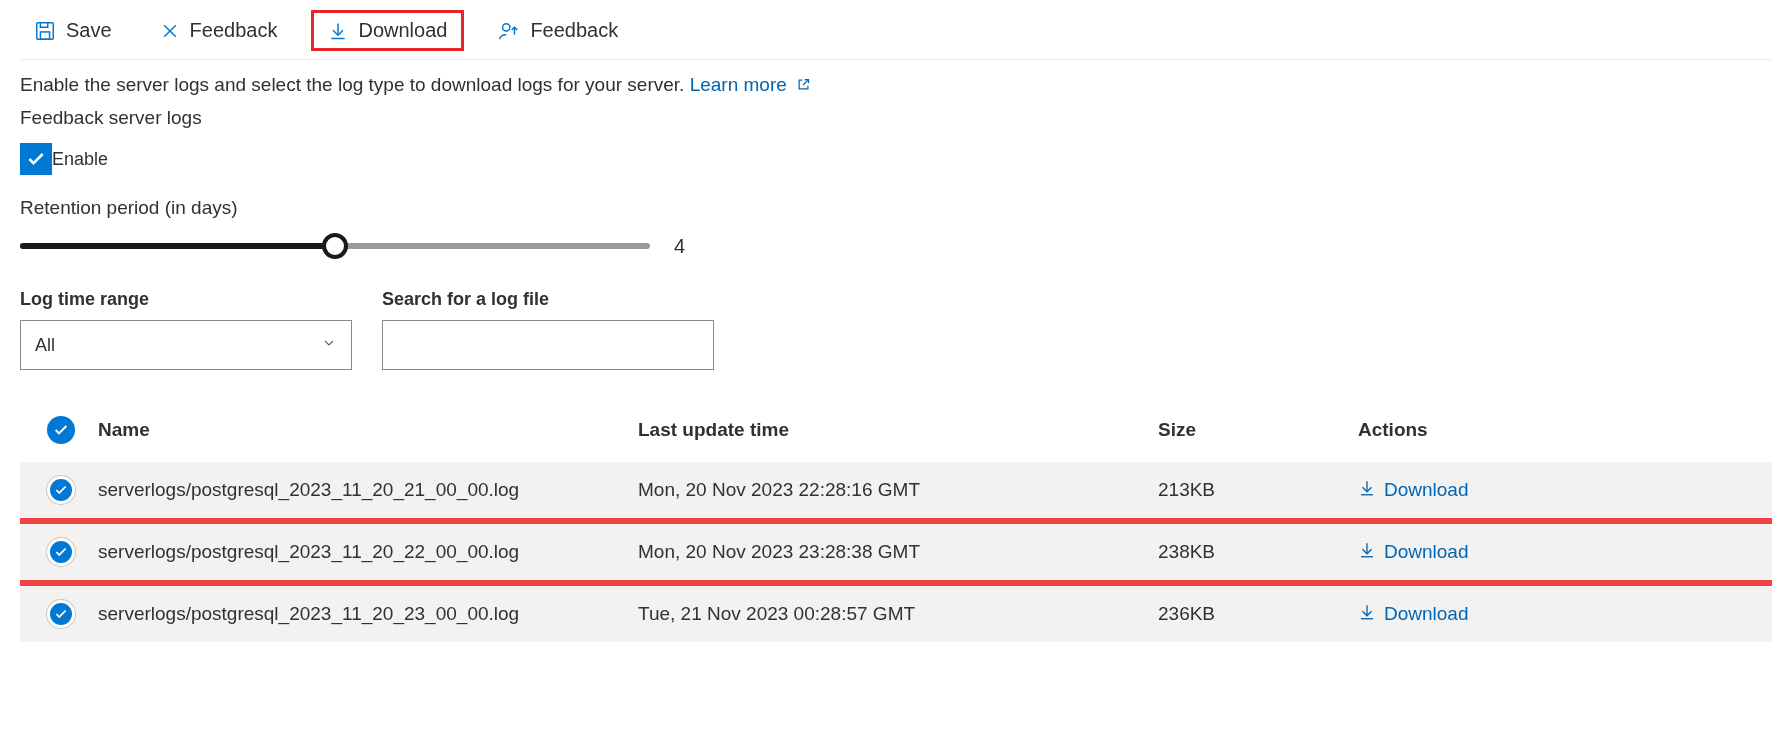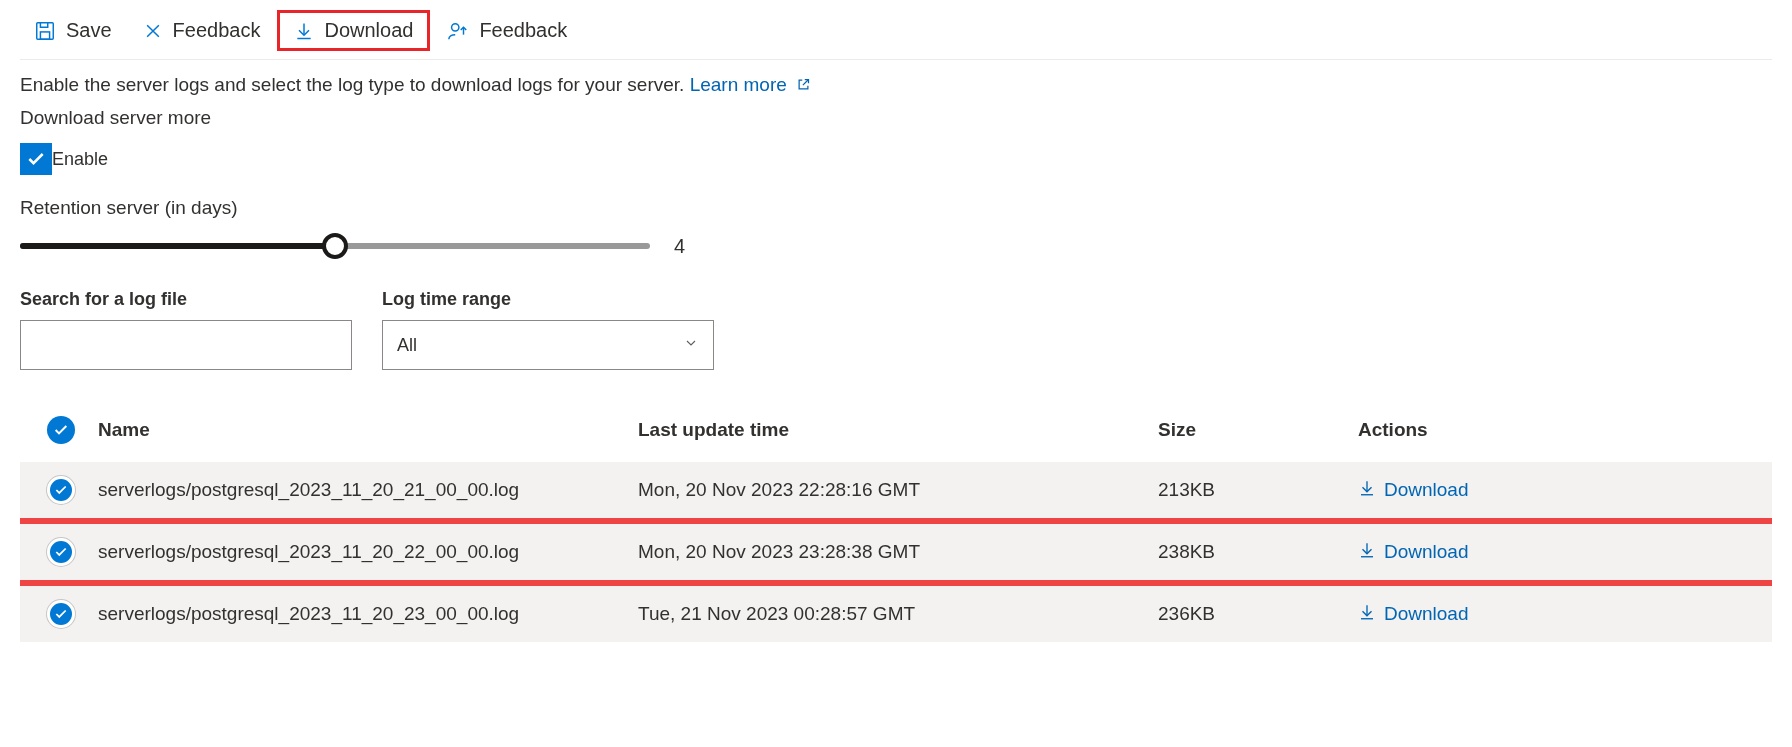--- a/index.html
+++ b/index.html
@@ -7,21 +7,21 @@
     margin: 0;
     padding: 10px 20px;
     font-family: "Segoe UI", -apple-system, sans-serif;
     color: #323130;
     font-size: 18px;
     background: #fff;
     width: 1792px;
   }
   .toolbar {
     display: flex;
-    gap: 3px;
+    gap: 20px;
     border-bottom: 1px solid #edebe9;
     padding-bottom: 8px;
     margin-bottom: 14px;
   }
   .tool-btn {
     display: flex;
     align-items: center;
     gap: 10px;
     padding: 6px 14px;
     cursor: pointer;
@@ -139,55 +139,55 @@
     <span class="ext-icon">
       <svg width="15" height="15" viewBox="0 0 24 24" fill="none" stroke="currentColor" stroke-width="2">
           <path d="M14 4h6v6"></path>
           <path d="M20 4l-9 9"></path>
           <path d="M19 14v5H5V5h5"></path>
         </svg>
     </span>
   </span>
 </div>
 
-<div class="section-label">Download server more</div>
+<div class="section-label">Feedback server logs</div>
 <div class="check-row">
   <div class="checkbox">
     <svg width="20" height="20" viewBox="0 0 24 24" fill="none" stroke-width="3">
         <path d="M4 12l5 5L20 6"></path>
       </svg>
   </div>
   <span>Enable</span>
 </div>
 
-<div class="section-label">Retention server (in days)</div>
+<div class="section-label">Retention period (in days)</div>
 <div class="slider-wrap">
   <div class="slider">
     <div class="slider-track-bg"></div>
     <div class="slider-track-fill" id="slider-fill" style="width: 50%;"></div>
     <div class="slider-thumb" id="slider-thumb" style="left: 50%;"></div>
   </div>
   <span class="slider-value">4</span>
 </div>
 
 <div class="filters">
-  <div class="filter-col">
-    <span class="filter-label">Search for a log file</span>
-    <input class="text-input" type="text" value="" style="">
-  </div>
   <div class="filter-col">
     <span class="filter-label">Log time range</span>
     <div class="select">
       <span>All</span>
       <span class="chev">
         <svg width="16" height="16" viewBox="0 0 24 24" fill="none" stroke="currentColor" stroke-width="1.6">
             <path d="M6 9l6 6 6-6"></path>
           </svg>
       </span>
     </div>
+  </div>
+  <div class="filter-col">
+    <span class="filter-label">Search for a log file</span>
+    <input class="text-input" type="text" value="" style="">
   </div>
 </div>
 
 <table>
   <thead>
     <tr>
       <th class="check-col">
         <span class="header-check">
           <svg width="16" height="16" viewBox="0 0 24 24" fill="none" stroke-width="3">
               <path d="M4 12l5 5L20 6"></path>

